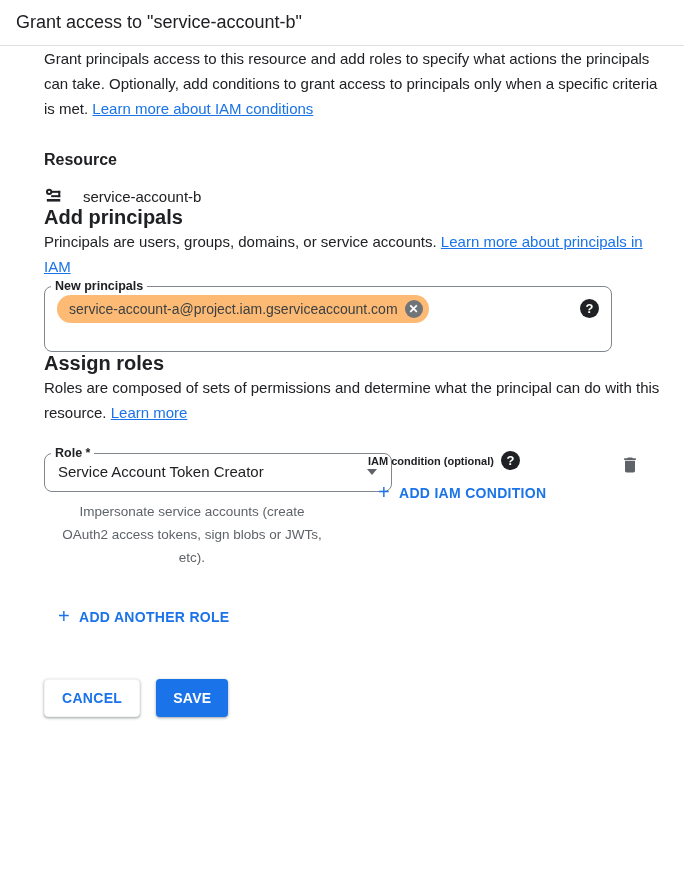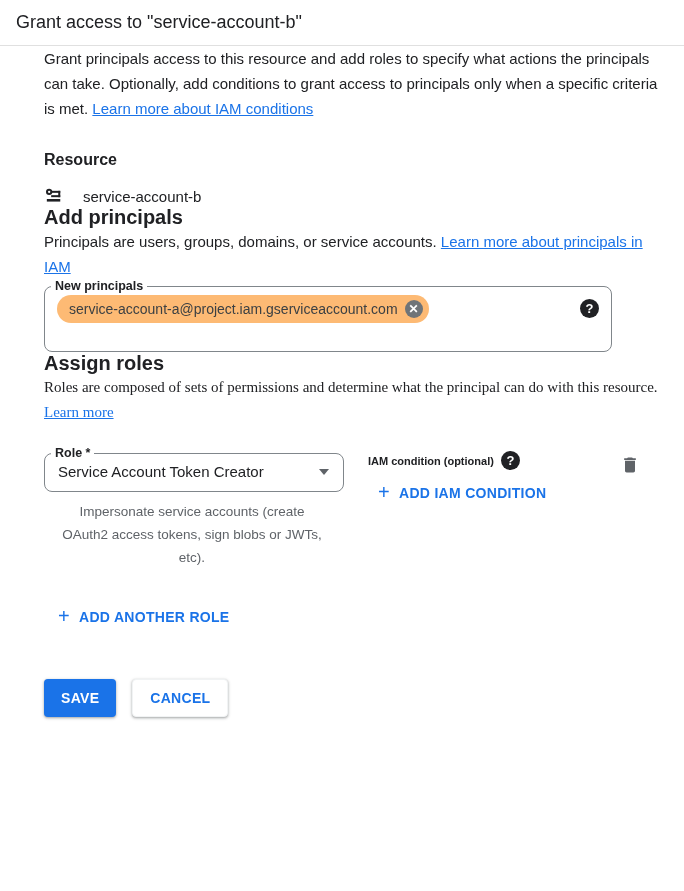--- a/index.html
+++ b/index.html
@@ -20,38 +20,38 @@
 
   h2.section-heading { font-size: 16px; font-weight: 700; margin: 30px 0 0; color: #202124; }
   h1.section-heading-lg { font-size: 20px; font-weight: 700; margin: 0; color: #202124; }
   .add-principals-heading { margin-top: 44px; }
   .assign-roles-heading { margin-top: 42px; }
 
   .resource-row { display: flex; align-items: center; gap: 19px; margin-top: 17px; font-size: 15px; }
   .resource-row svg { display: block; }
 
   .principals-desc { margin-top: 13px; }
-  .roles-desc { margin-top: 13px; font-family: Liberation Serif, serif; }
+  .roles-desc { margin-top: 13px; }
 
   
   fieldset.outlined { border: 1px solid #80868b; border-radius: 8px; margin: 0; padding: 0; }
   fieldset.outlined legend { font-size: 12.5px; font-weight: 700; color: #202124; padding: 0 4px; margin-left: 6px; line-height: 14px; }
 
   .principals-fieldset { width: 568px; min-height: 73px; margin-top: 11px; }
   .principals-inner { display: flex; justify-content: space-between; align-items: flex-start; padding: 2px 12px 14px 12px; }
 
   .chip { display: inline-flex; align-items: center; gap: 7px; background: #fdba74; border-radius: 14px; padding: 5px 6px 5px 12px; font-size: 14px; color: #3c4043; max-width: 560px; cursor: default; }
   .chip-close { width: 18px; height: 18px; min-width: 18px; border-radius: 50%; background: #6f7478; color: #fff; font-size: 12px; line-height: 18px; text-align: center; font-weight: 700; cursor: pointer; }
 
   .help-badge { width: 19px; height: 19px; min-width: 19px; border-radius: 50%; background: #202124; color: #fff; font-size: 13px; line-height: 19px; text-align: center; font-weight: 700; cursor: pointer; margin-top: 4px; }
 
   
   .role-row { display: flex; align-items: flex-start; margin-top: 21px; }
   .role-col { width: 300px; }
-  .role-fieldset { width: 300px; }
+  .role-fieldset { width: 348px; }
   .role-value-row { display: flex; align-items: center; justify-content: space-between; padding: 3px 14px 11px 13px; font-size: 15px; color: #202124; cursor: pointer; }
   .dropdown-arrow { width: 0; height: 0; border-left: 5px solid transparent; border-right: 5px solid transparent; border-top: 6px solid #5f6368; }
   .role-help-text { font-size: 13.5px; line-height: 23px; color: #5f6368; margin: 8px 0 0 12px; max-width: 272px; text-align: center; }
 
   .condition-col { margin-left: 24px; }
   .condition-label-row { display: flex; align-items: center; gap: 7px; margin-top: 5px; }
   .condition-label { font-size: 11px; font-weight: 700; color: #202124; }
   .condition-help { margin-top: 0; }
 
   .text-button { display: inline-flex; align-items: center; gap: 9px; color: #1a73e8; font-size: 14px; font-weight: 700; letter-spacing: 0.3px; cursor: pointer; background: none; border: none; padding: 0; font-family: inherit; }
@@ -150,18 +150,18 @@
       </div>
 
     </div>
 
     <button class="text-button add-role-button">
       <span class="plus-glyph">+</span>
       <span>ADD ANOTHER ROLE</span>
     </button>
 
     <div class="actions-row">
+      <button class="btn btn-secondary">CANCEL</button>
       <button class="btn btn-primary">SAVE</button>
-      <button class="btn btn-secondary">CANCEL</button>
     </div>
 
   </div>
 </div>
 
 </body></html>

